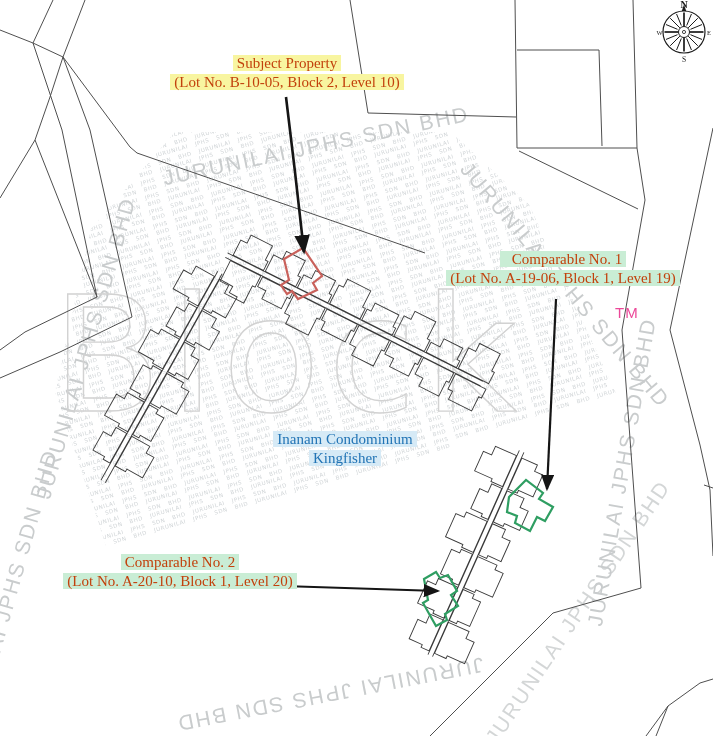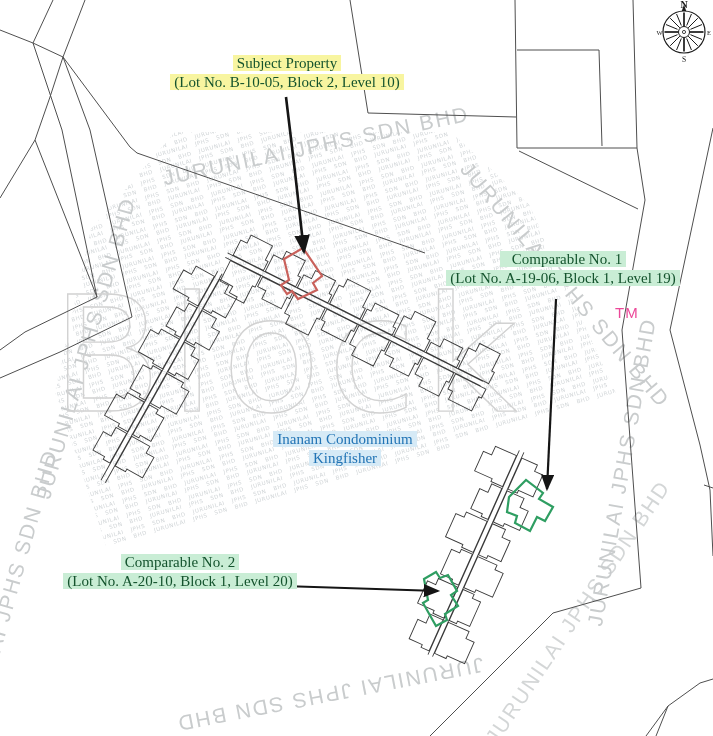--- a/index.html
+++ b/index.html
@@ -31,21 +31,21 @@
     font-family:"DejaVu Sans", sans-serif;font-size:160px;letter-spacing:8px;
     color:#e4e4e4;}
   @supports (-webkit-text-stroke: 1px black){
     #logo-mark{color:transparent;-webkit-text-stroke:1.4px #d2d2d2;}
   }
   #logo-tm{
     position:absolute;left:604px;top:304px;
     font-family:"Liberation Sans", sans-serif;font-size:15px;color:#ec4899;letter-spacing:1px;margin-left:11px;}
   #map-svg{z-index:4;}
   #labels{z-index:5;}
-  .map-label{position:absolute;text-align:center;font-size:15px;line-height:19px;color:#14532d;}
+  .map-label{position:absolute;text-align:center;font-size:15px;line-height:19px;color:#c2410c;}
   .map-label .hl{padding:0 4px;}
   #subject-label{left:132px;top:54px;width:310px;}
   #comp1-label{left:420px;top:250px;width:286px;}
   #comp2-label{left:32px;top:553px;width:296px;}
   #site-label{left:243px;top:430px;width:204px;}
   #compass{position:absolute;left:656px;top:0;z-index:6;}
 </style>
 </head>
 <body>
 

